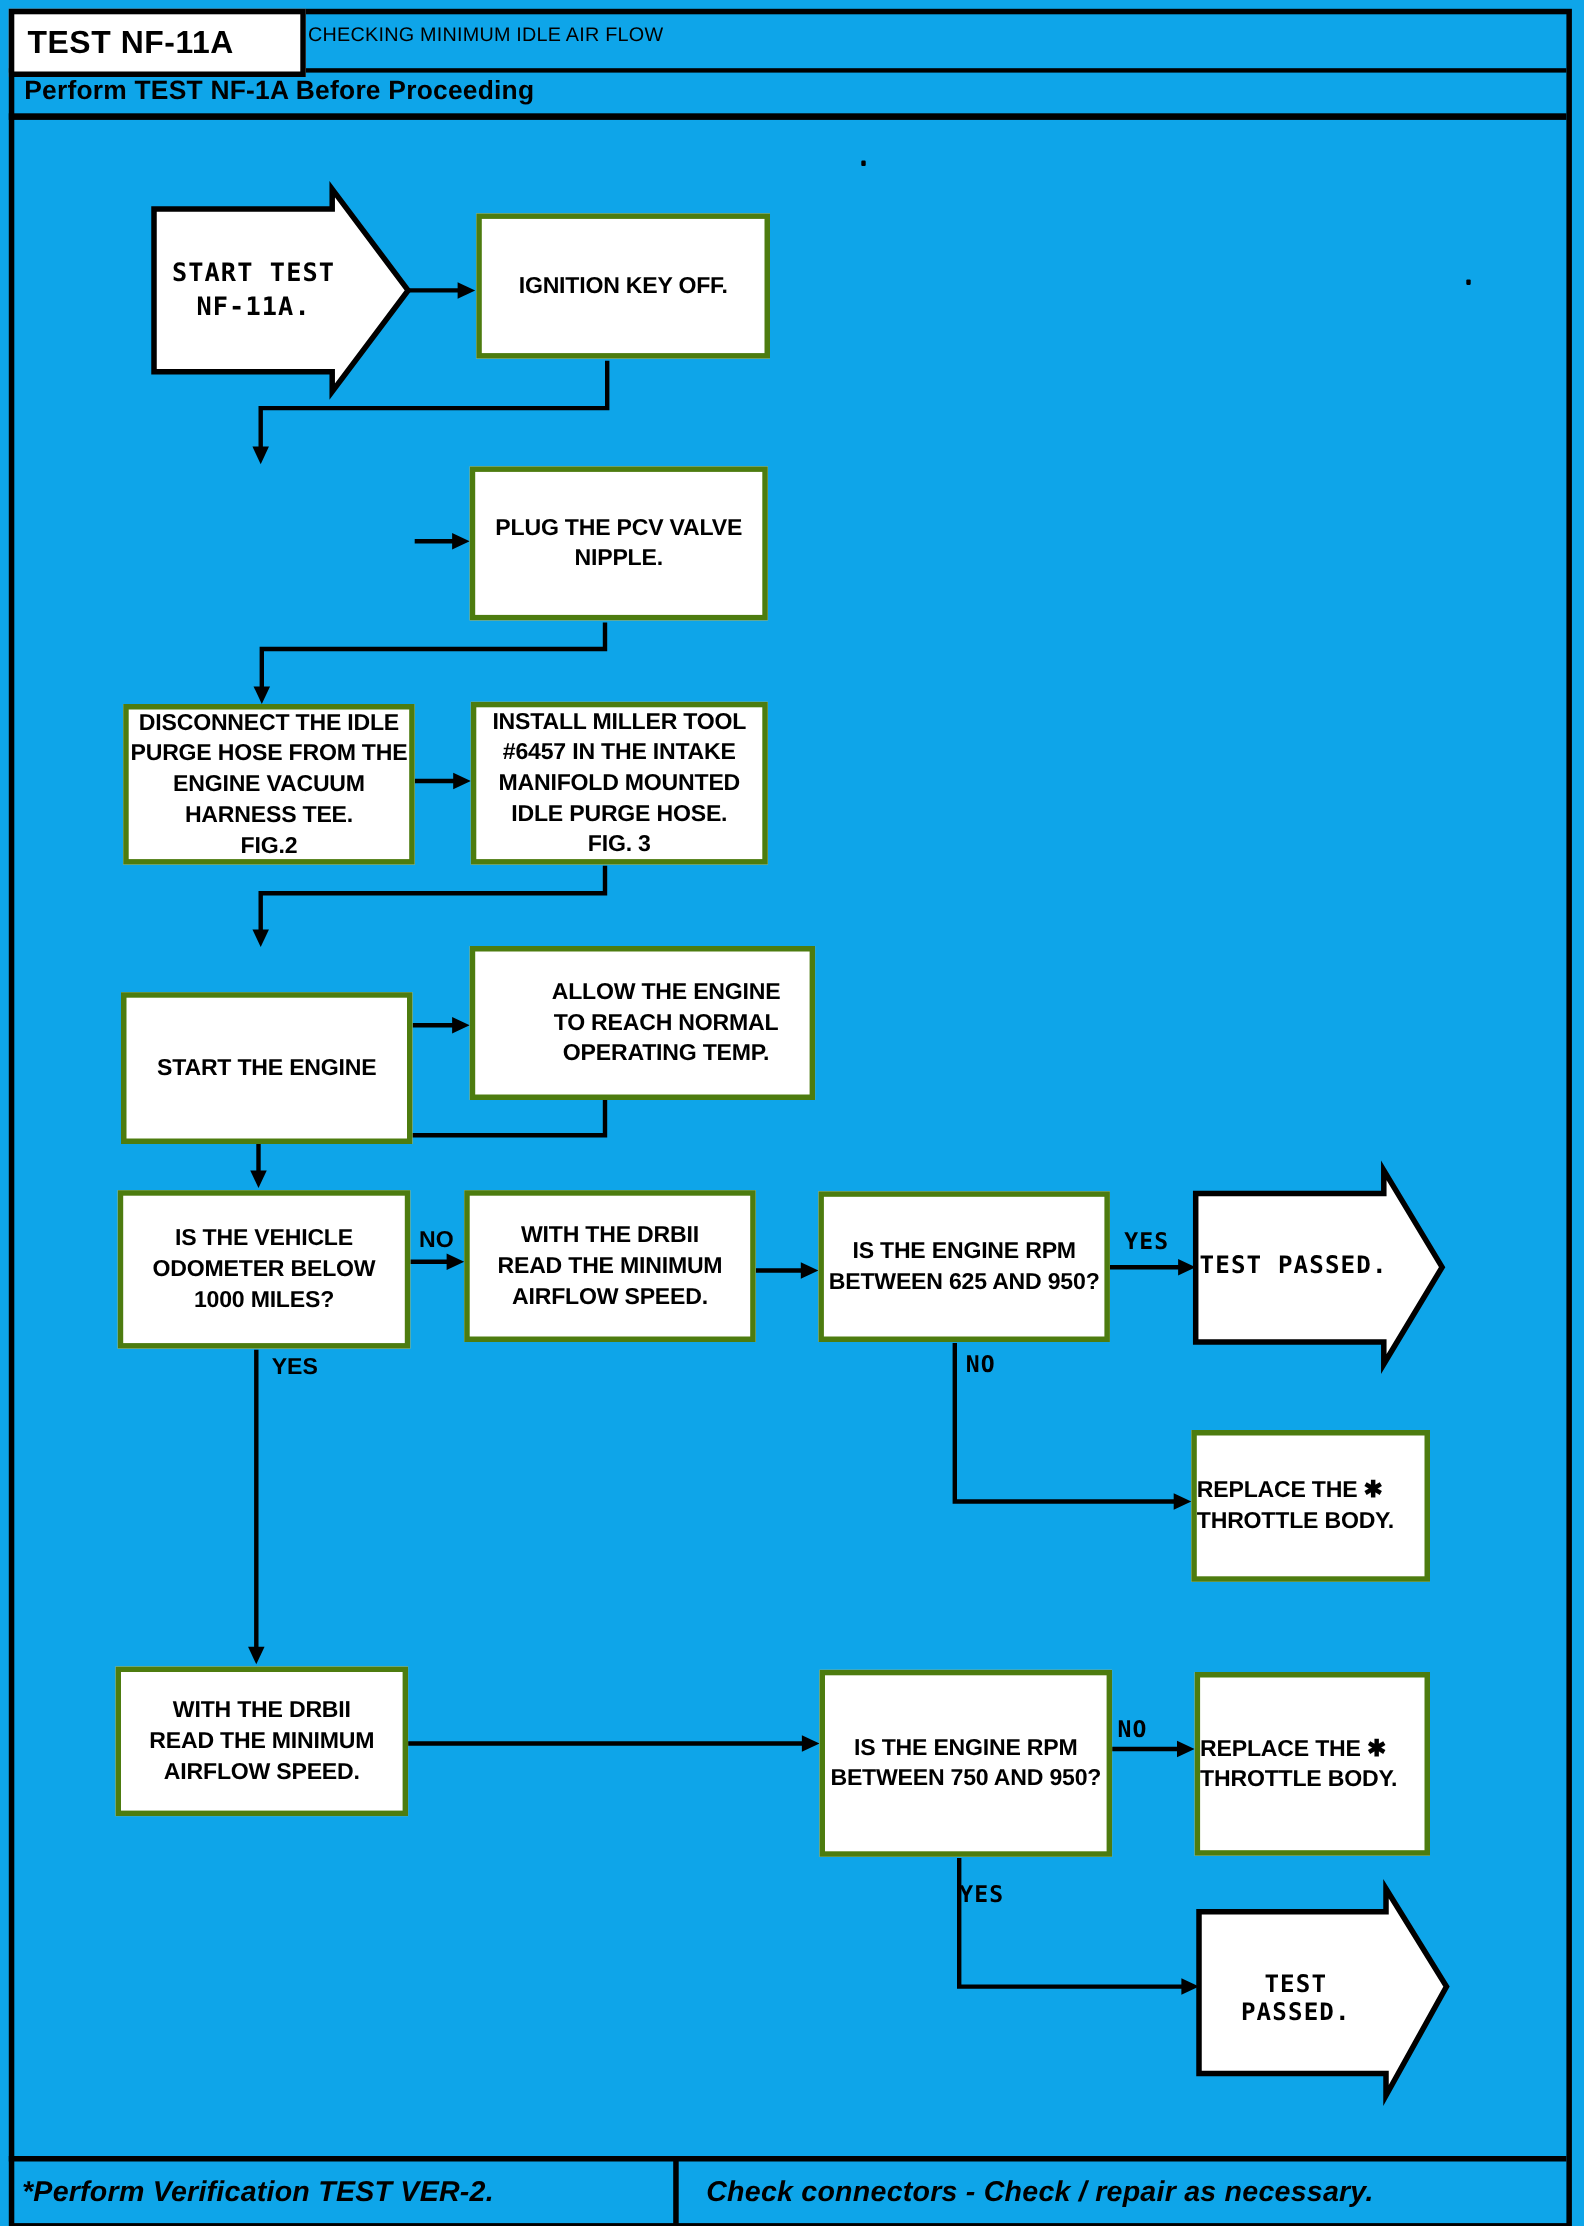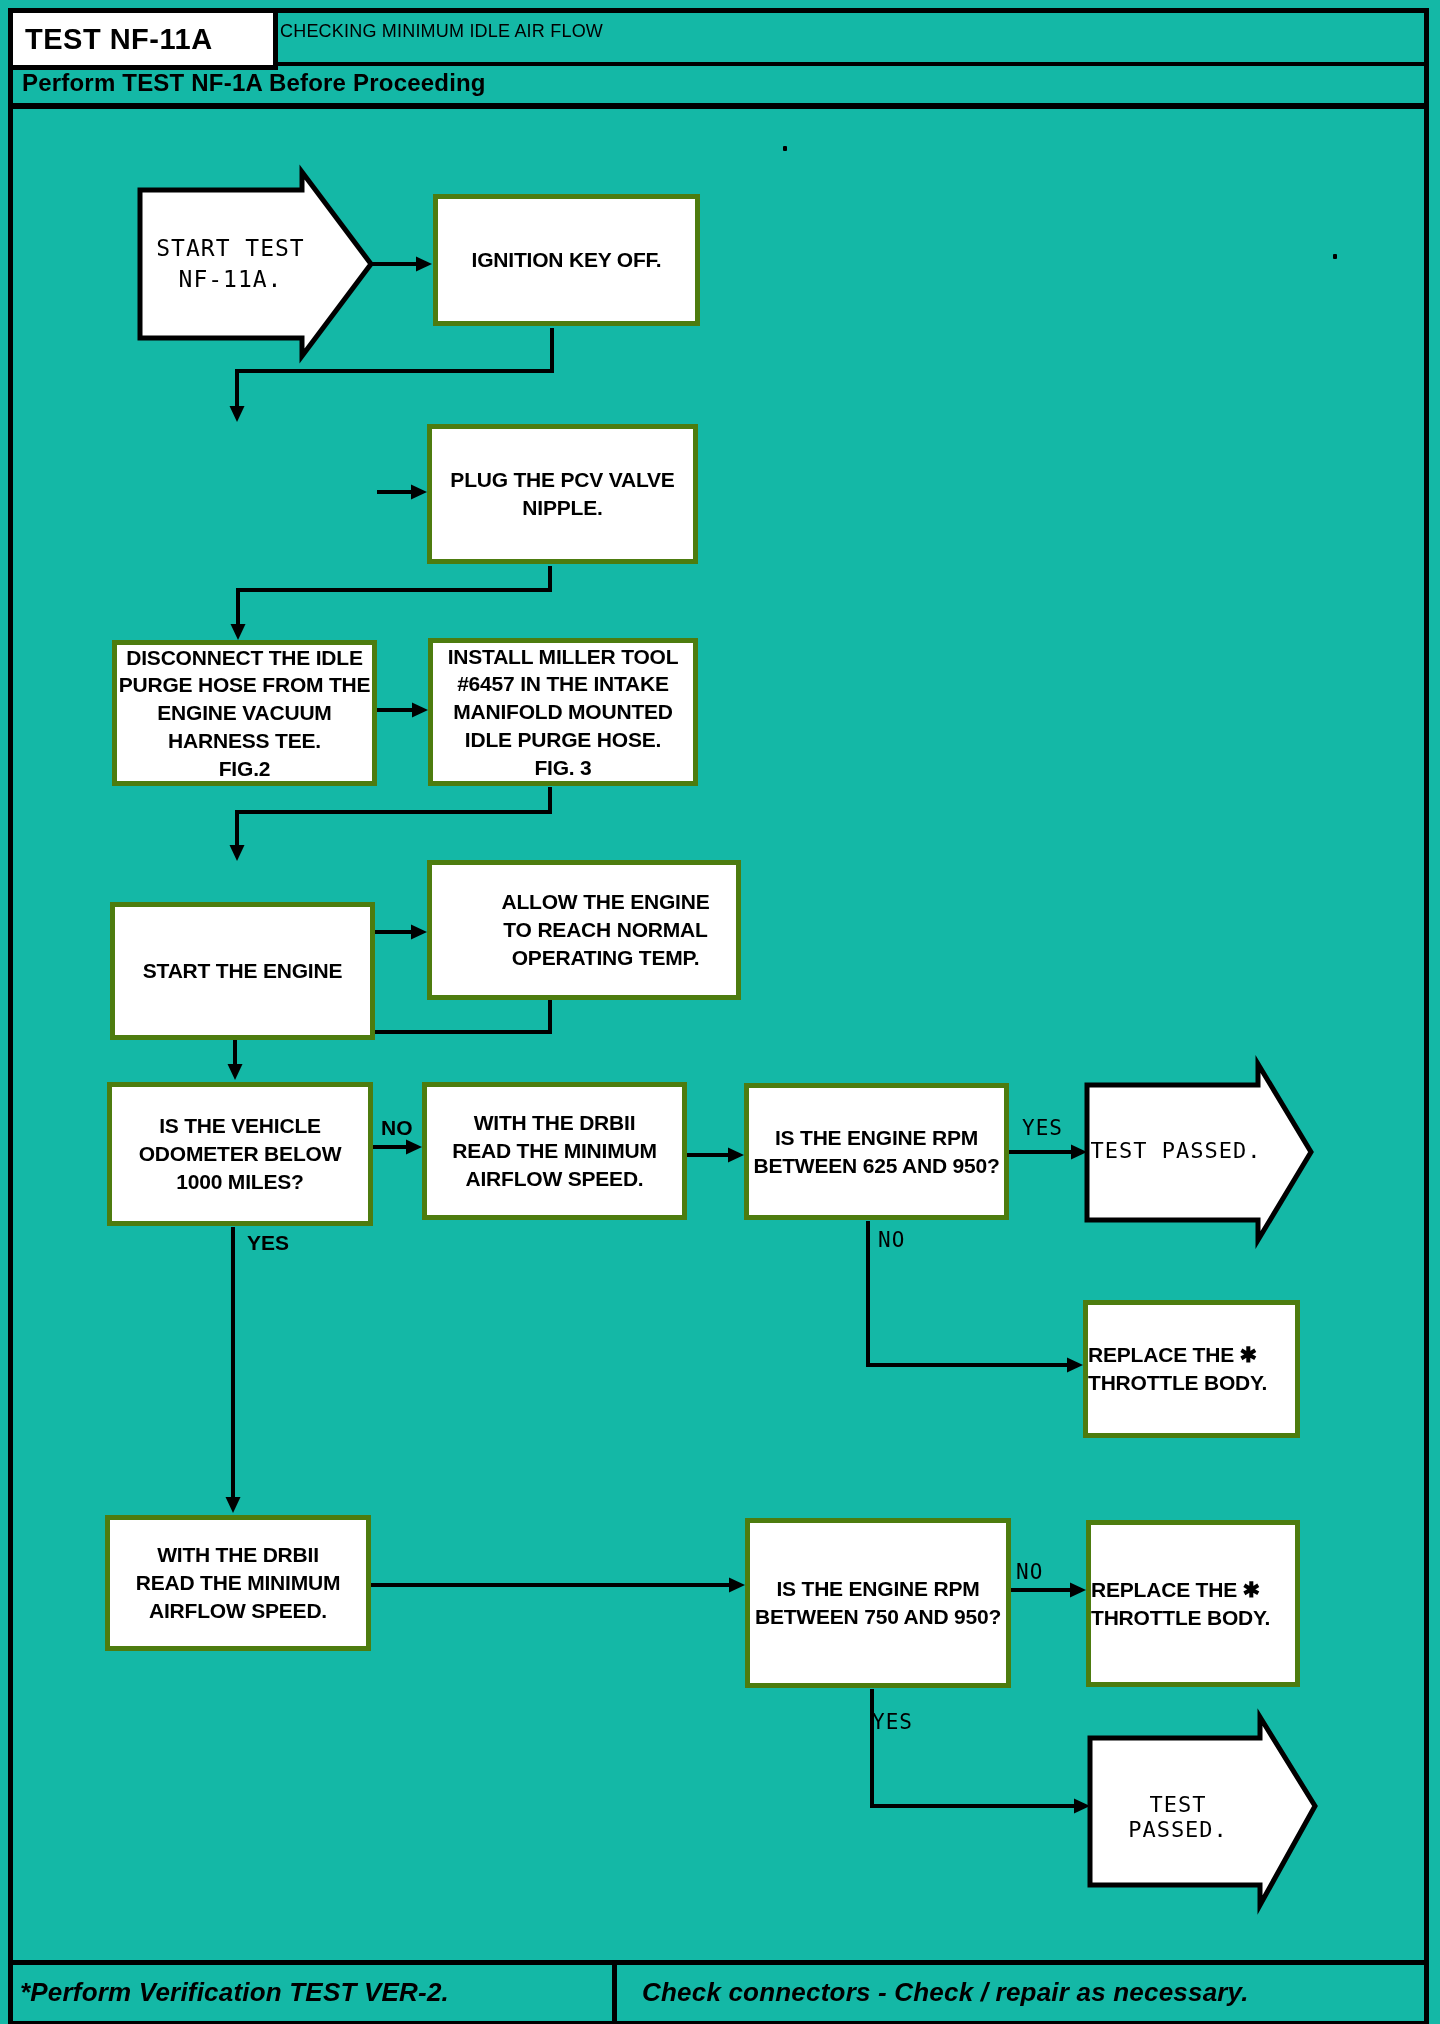--- a/index.html
+++ b/index.html
@@ -1,30 +1,30 @@
 <!DOCTYPE html>
 <html><head>
 <meta charset="utf-8">
 <style>
   html,body{margin:0;padding:0;background:#ffffff;}
   body{width:1440px;height:2024px;position:relative;font-family:"Liberation Sans",sans-serif;}
-  .page{position:absolute;left:0;top:0;width:1440px;height:2024px;background:#14b8a6;overflow:hidden;}
+  .page{position:absolute;left:0;top:0;width:1440px;height:2024px;background:#0ea5e9;overflow:hidden;}
   .frame{position:absolute;left:8px;top:8px;width:1411px;height:2008px;border:5px solid #000;}
   .hline{position:absolute;background:#000;left:8px;width:1416px;}
   .vline{position:absolute;background:#000;}
   .idbox{position:absolute;left:8px;top:8px;width:248px;height:52px;border:5px solid #000;background:#fff;
          display:flex;align-items:center;padding-left:12px;font-size:29px;font-weight:bold;letter-spacing:0.5px;}
   .hdr-title{position:absolute;left:280px;top:21px;font-size:18px;font-weight:normal;letter-spacing:0.2px;}
   .hdr-sub{position:absolute;left:22px;top:69px;font-size:24px;font-weight:bold;letter-spacing:0.2px;}
   .ft-text{position:absolute;top:1977px;font-size:26px;font-weight:bold;font-style:italic;letter-spacing:0.2px;}
   .node{position:absolute;background:#fff;border:5px solid #4d7c0f;display:flex;align-items:center;justify-content:center;
         text-align:center;font-weight:bold;font-size:21px;line-height:1.32;white-space:pre-line;letter-spacing:-0.2px;z-index:3;}
   .node.leftalign{justify-content:flex-start;text-align:left;padding-left:0;}
   .freetext{position:absolute;white-space:pre-line;z-index:3;}
-  .plotter{font-family:"DejaVu Sans Mono",monospace;font-weight:normal;letter-spacing:1px;}
+  .plotter{font-family:"DejaVu Sans Mono",monospace;font-weight:bold;letter-spacing:1px;}
   .blabel{font-size:21px;font-weight:bold;}
   .plabel{font-size:21px;}
   svg.layer{position:absolute;left:0;top:0;z-index:1;}
   .speck{position:absolute;width:4px;height:5px;background:#000;border-radius:1px;z-index:2;}
 </style>
 </head>
 <body>
 
 <div class="page">
 

